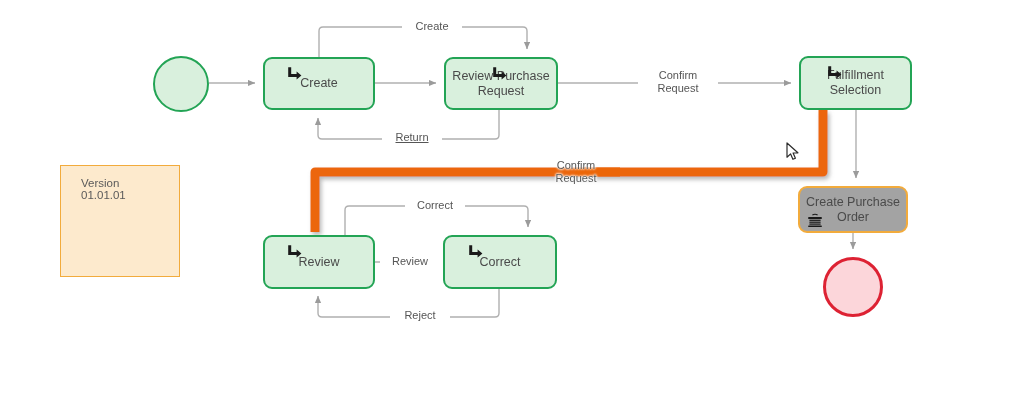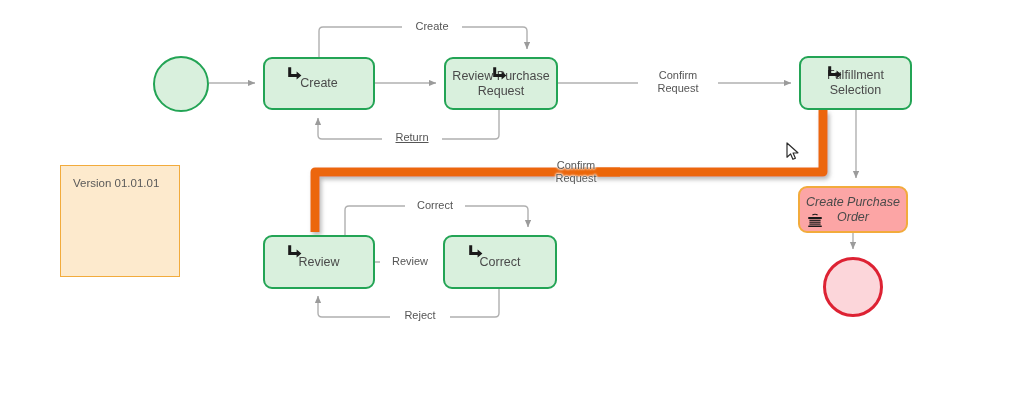--- a/index.html
+++ b/index.html
@@ -37,25 +37,24 @@
     line-height: 1.18;
     z-index: 5;
   }
   .node-green {
     background: #d9f0dd;
     border: 2px solid #23a455;
     color: #4a4a4a;
     font-size: 12.5px;
   }
   .node-amber {
-    background: #fca5a5;
+    background: #a3a3a3;
     border: 2px solid #f2ab3c;
     color: #4a4a4a;
     font-size: 12.5px;
-    font-style: italic;
   }
   .node-label {
     padding: 0 6px;
     white-space: pre-line;
     position: relative;
     z-index: 2;
   }
 
   
   .node-icon {
@@ -95,21 +94,21 @@
   }
 
   
   .note {
     position: absolute;
     box-sizing: border-box;
     background: #fdeacd;
     border: 1px solid #f2ab3c;
     color: #5a5a5a;
     font-size: 11.5px;
-    padding: 11px 12px;
+    padding: 11px 20px;
     z-index: 5;
   }
 
   
   .edge-label {
     position: absolute;
     font-size: 11px;
     color: #555555;
     background: #ffffff;
     padding: 0 3px;

